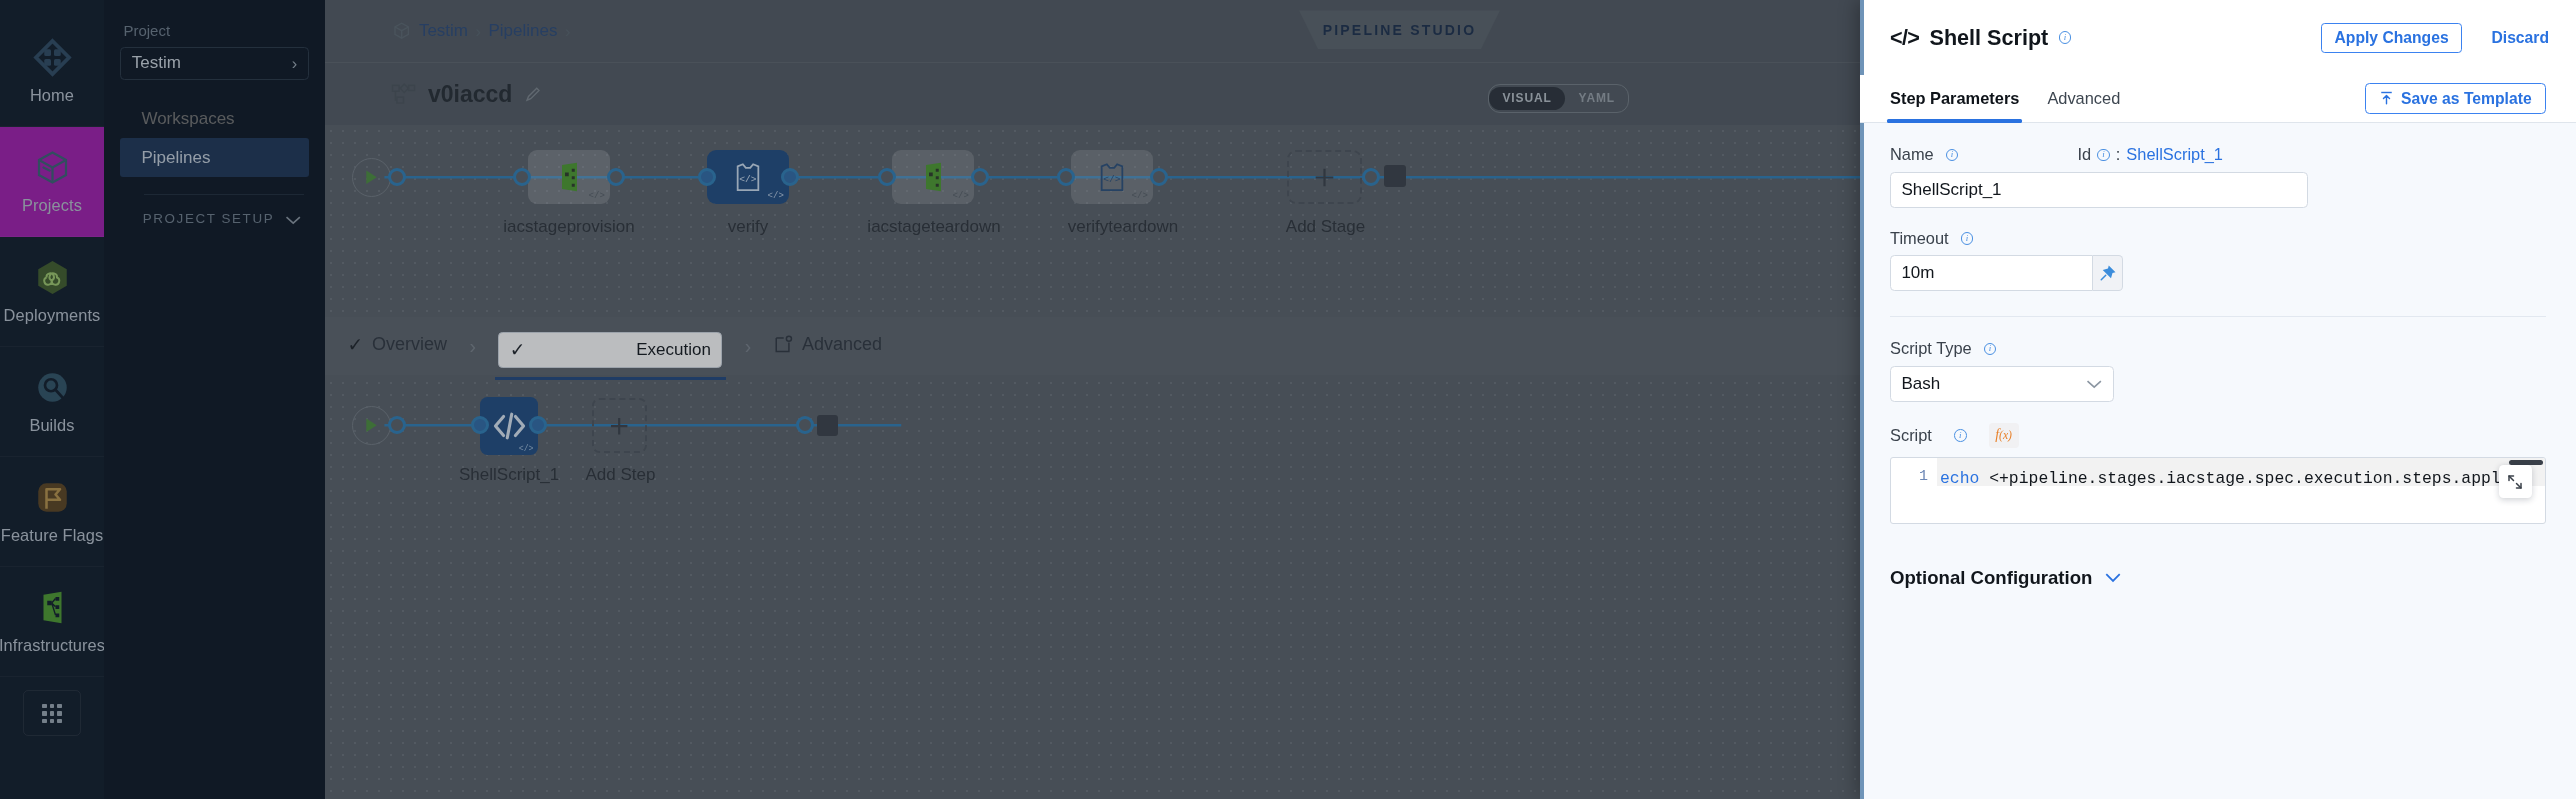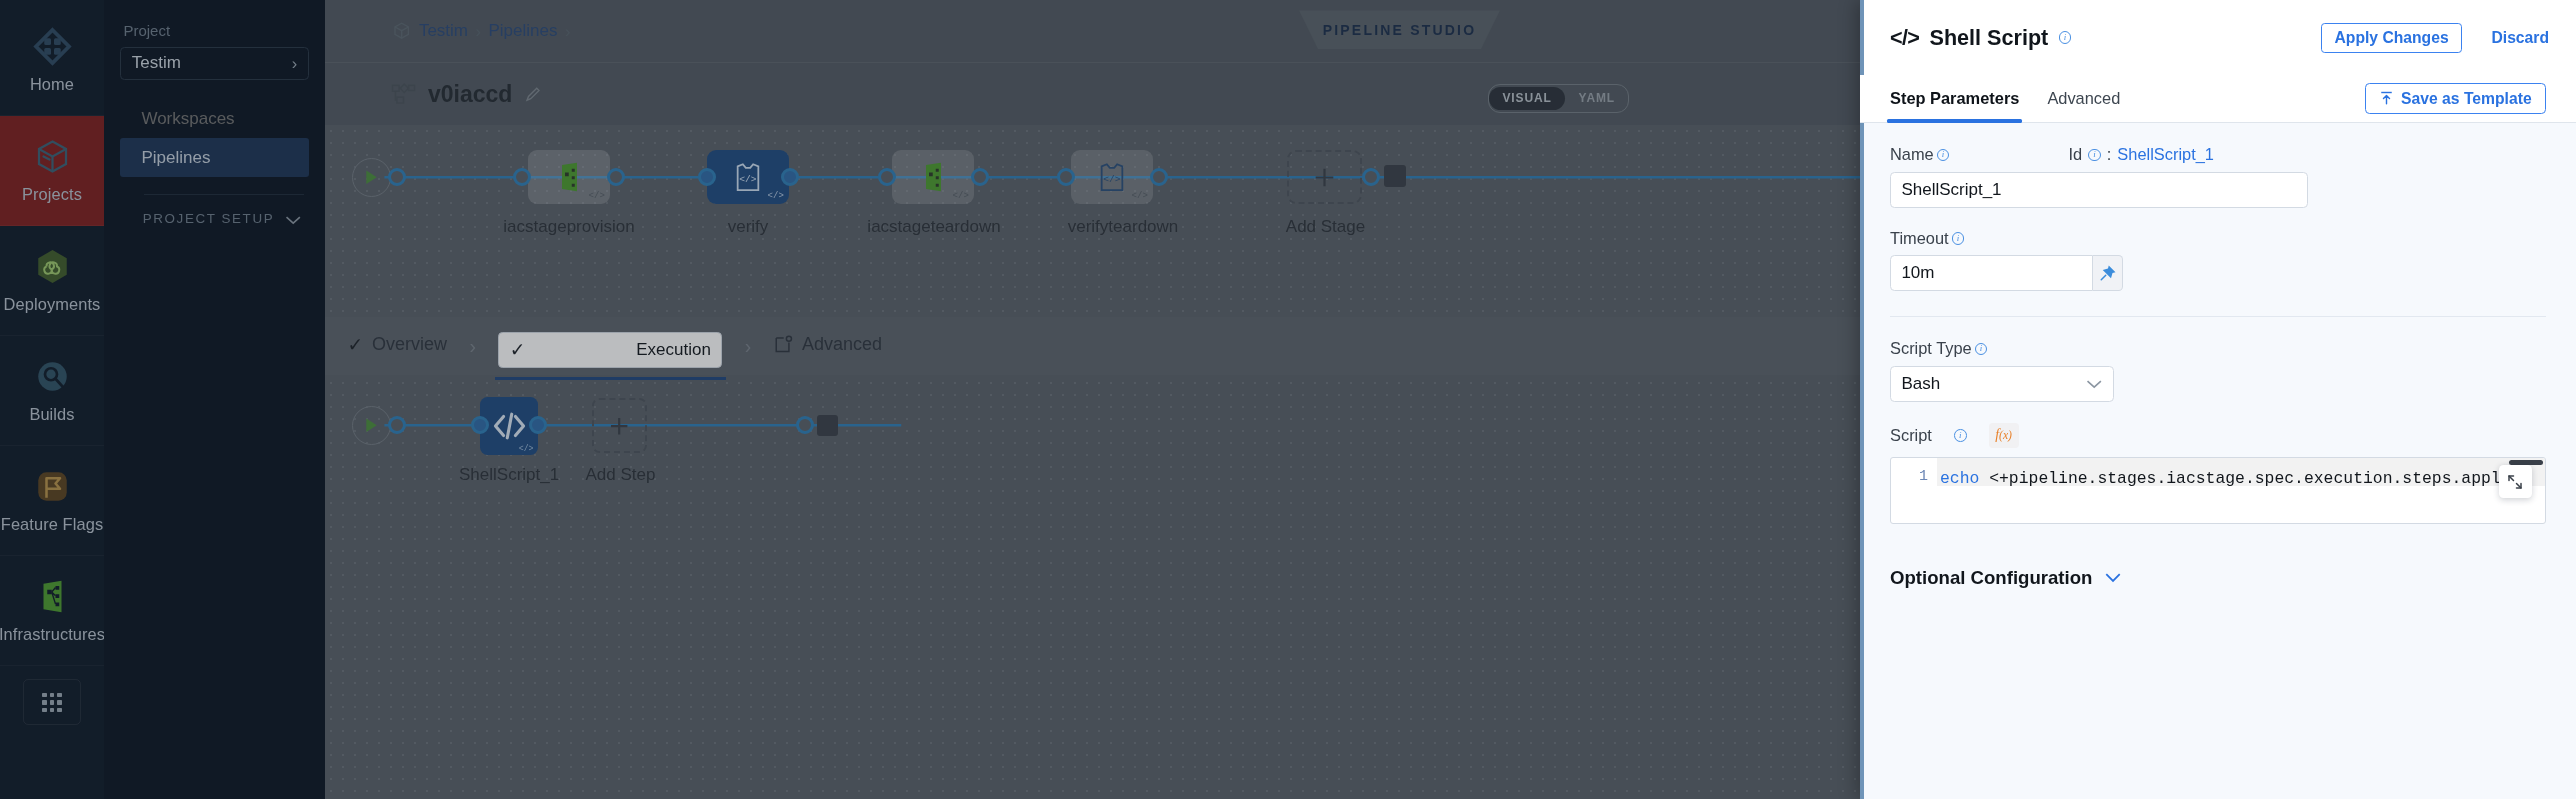--- a/index.html
+++ b/index.html
@@ -12,30 +12,30 @@
   #app { position: relative; width: 2576px; height: 799px; }
 
   
   #backdrop { position: absolute; inset: 0; display: flex; }
 
   
   .rail {
     width: 104px; height: 799px;
     background: #0e1a29;
     display: flex; flex-direction: column; align-items: center;
-    padding-top: 6px;
+    padding-top: 17px;
     flex: none;
   }
   .rail-item {
     width: 104px; height: 110px;
     display: flex; flex-direction: column; align-items: center; justify-content: center;
     gap: 8.2px;
     border-bottom: 0.7px solid rgba(255,255,255,0.045);
   }
-  .rail-item.active { background: #7f1d1d; }
+  .rail-item.active { background: #a21caf; }
   .rail-label { font-size: 16.4px; color: #b8c2cd; letter-spacing: 0.1px; }
   .rail-ico { width: 39px; height: 39px; display:block; }
   .rail-bottom {
     margin-top: 13.4px; width: 58px; height: 46px;
     border:0.7px solid rgba(255,255,255,0.08); border-radius: 5.2px;
     display:flex; align-items:center; justify-content:center;
   }
   .grid9 { display:grid; grid-template-columns: repeat(3, 4.5px); grid-template-rows: repeat(3, 4.5px); gap:3px; }
   .grid9 i { background:#9aa6b2; border-radius:0.7px; display:block; width:4.5px; height:4.5px; }
 
@@ -160,21 +160,21 @@
   .dtab { font-size:16.4px; color:#3d4650; height:48px; display:flex; align-items:center; }
   .dtab.on { color:#0e1319; font-weight:700; position:relative; }
   .dtab.on::after { content:""; position:absolute; left:-3px; right:-3px; bottom:0; height:3.7px; background:#2a72e0; border-radius:1.5px; }
   .dtabs-spacer{ flex:1; }
   .btn-template {
     border:0.7px solid #3b82f0; color:#2a72e0; background:#fff; border-radius:4.5px;
     height:31px; padding:0 13.4px; font-size:15.7px; font-weight:700; display:flex; align-items:center; gap:6.7px;
   }
 
   .drawer-body { flex:1; overflow:hidden; padding: 22.4px 30px 0 30px; }
-  .fieldlabel { font-size:16.4px; color:#3a424c; display:flex; align-items:center; gap:3px; }
+  .fieldlabel { font-size:16.4px; color:#3a424c; display:flex; align-items:center; gap:12px; }
   .row-between { display:flex; align-items:center; }
   .id-line { margin-left: 119px; display:flex; align-items:center; gap:6px; font-size:16.4px; color:#3a424c; }
   .id-val { color:#2a72e0; }
   .inp {
     margin-top:7.5px; height:36px; border:0.7px solid #d3dae3; border-radius:4.5px; background:#fff;
     display:flex; align-items:center; padding: 0 10.4px; font-size:17px; color:#11161c;
   }
   .inp.w-name { width: 418px; }
   .inp.w-timeout { width: 203px; border-radius:4.5px 0 0 4.5px; }
   .pinbox {

